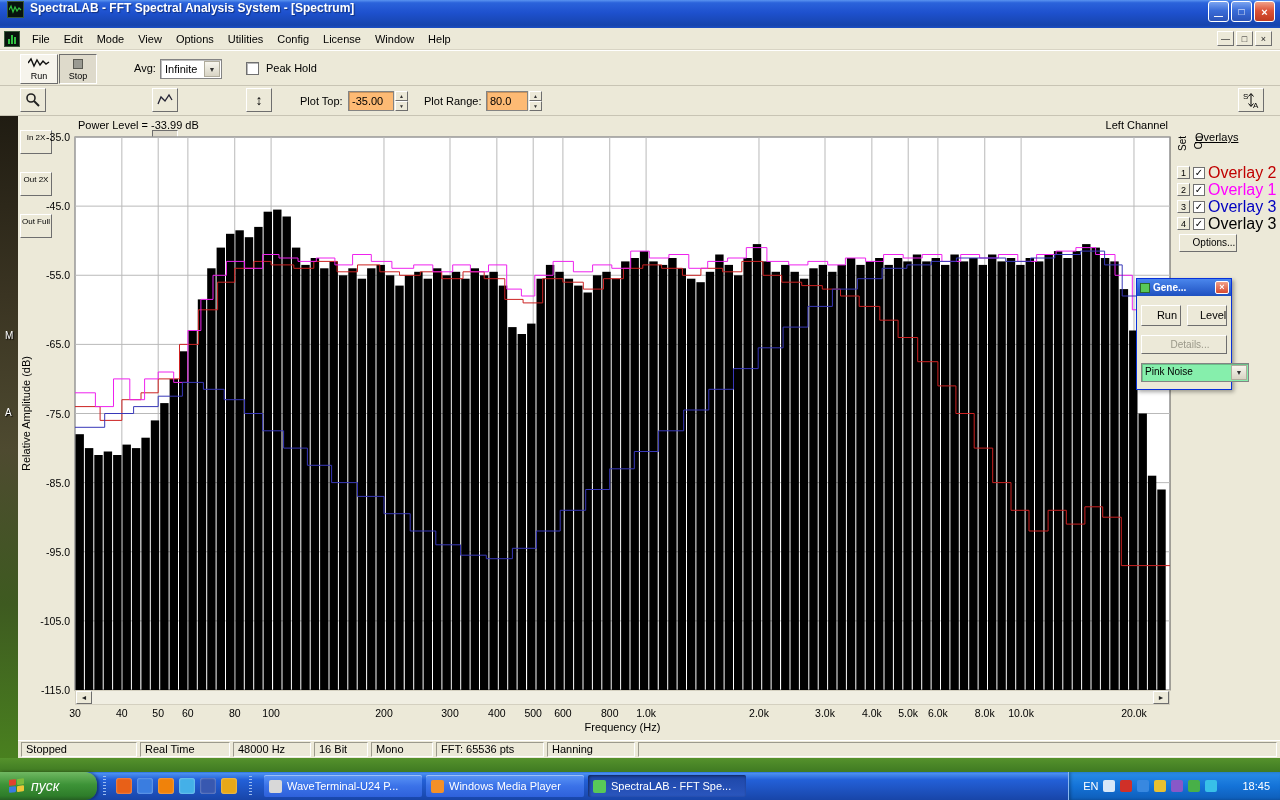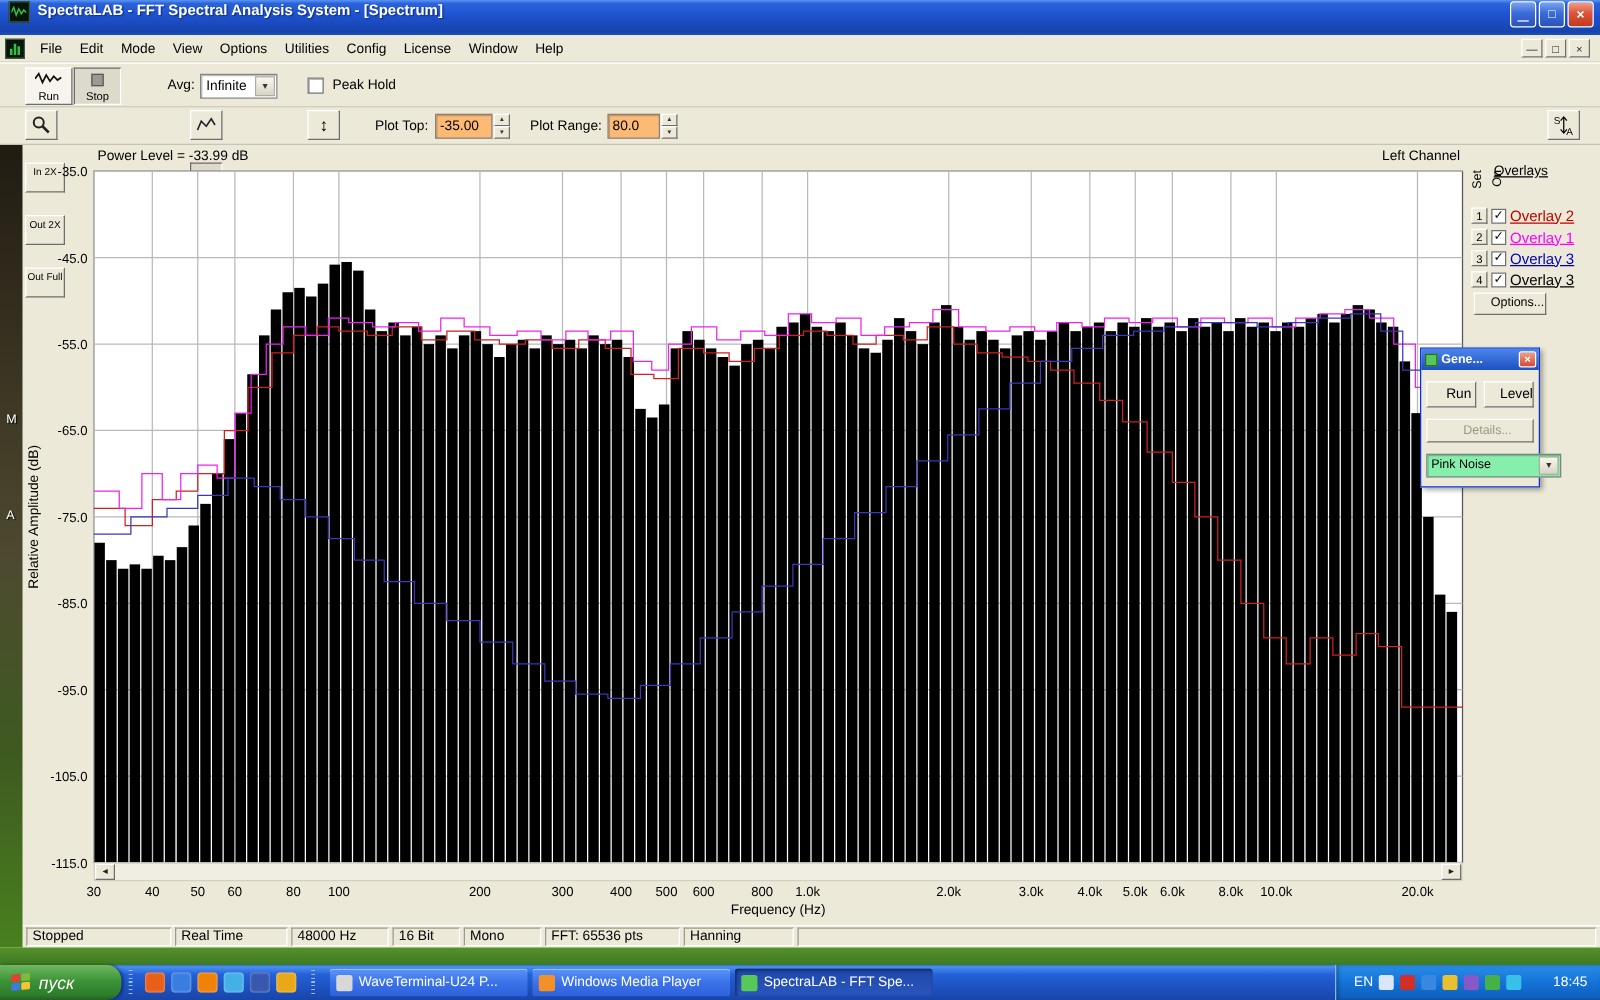--- a/index.html
+++ b/index.html
@@ -83,21 +83,21 @@
   .overlay-panel { position:absolute; left:1175px; top:116px; width:105px; height:624px; background:#ECE9D8; }
   .ovl-title { position:absolute; left:20px; top:5px; font-size:11px; text-decoration:underline;margin-top:10px; }
   .vert { position:absolute; writing-mode:vertical-rl; transform:rotate(180deg); font-size:10px; }
   .col-set { left:2px; top:20px; }
   .col-on { left:18px; top:20px; }
   .ov-rows { position:absolute; left:2px; top:48px; width:100px; }
   .ov-row { display:flex; align-items:center; height:17px; gap:3px; }
   .ov-num { width:13px; height:13px; border:1px solid; border-color:#fff #6E6E6E #6E6E6E #fff; background:#ECE9D8;
     font-size:9px; text-align:center; line-height:12px; }
   .ov-check { width:12px; height:12px; background:#fff; border:1px solid #707070; font-size:10px; line-height:10px; text-align:center; }
-  .ov-label { font-size:12px; white-space:nowrap;text-decoration:underline; }
+  .ov-label { font-size:16px; white-space:nowrap; }
   .xpbtn { background:#ECE9D8; border:1px solid; border-color:#fff #6E6E6E #6E6E6E #fff; text-align:center;padding-left:12px; }
   .options-btn { position:absolute; left:4px; top:118px; width:58px; height:18px; font-size:10px; line-height:16px; }
 
   
   .gen-win { position:absolute; left:1136px; top:278px; width:96px; background:#ECE9D8;
     border:1px solid #0831D9; box-shadow:2px 2px 4px rgba(0,0,0,.35); }
   .gen-title { height:17px; background:linear-gradient(180deg,#4A86EC,#1E50C0); color:#fff; font-size:10px;
     font-weight:bold; display:flex; align-items:center; padding:0 2px 0 3px; }
   .gicon { width:10px; height:10px; background:#58C858; border:1px solid #2A6A2A; margin-right:3px; flex:none; }
   .gen-title-text { flex:1; white-space:nowrap; overflow:hidden; }

